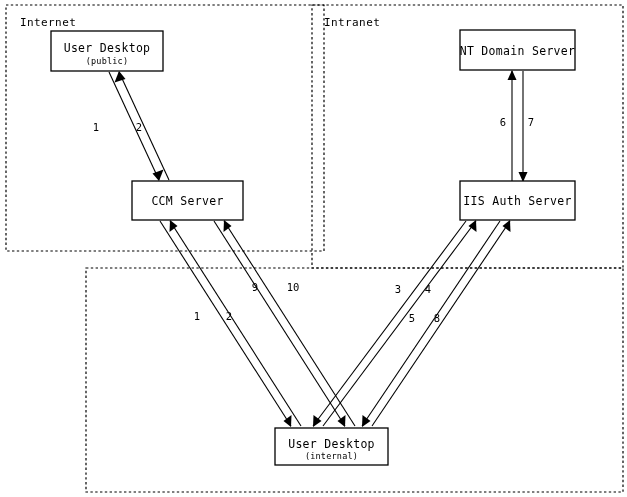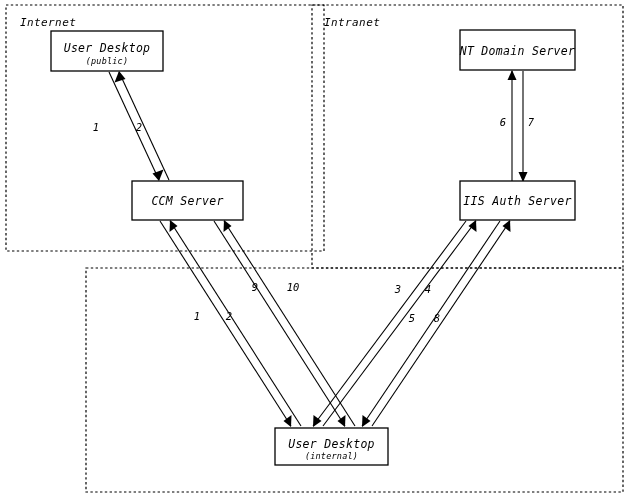--- a/index.html
+++ b/index.html
@@ -9,21 +9,20 @@
   }
   body {
     font-family: "DejaVu Sans Mono", monospace;
   }
   #diagram-root {
     position: relative;
     width: 627px;
     height: 497px;
     background: #ffffff;
     overflow: hidden;
-    font-style: italic;
   }
   svg.canvas {
     position: absolute;
     top: 0;
     left: 0;
     width: 627px;
     height: 497px;
   }
   .zone-rect {
     fill: none;

